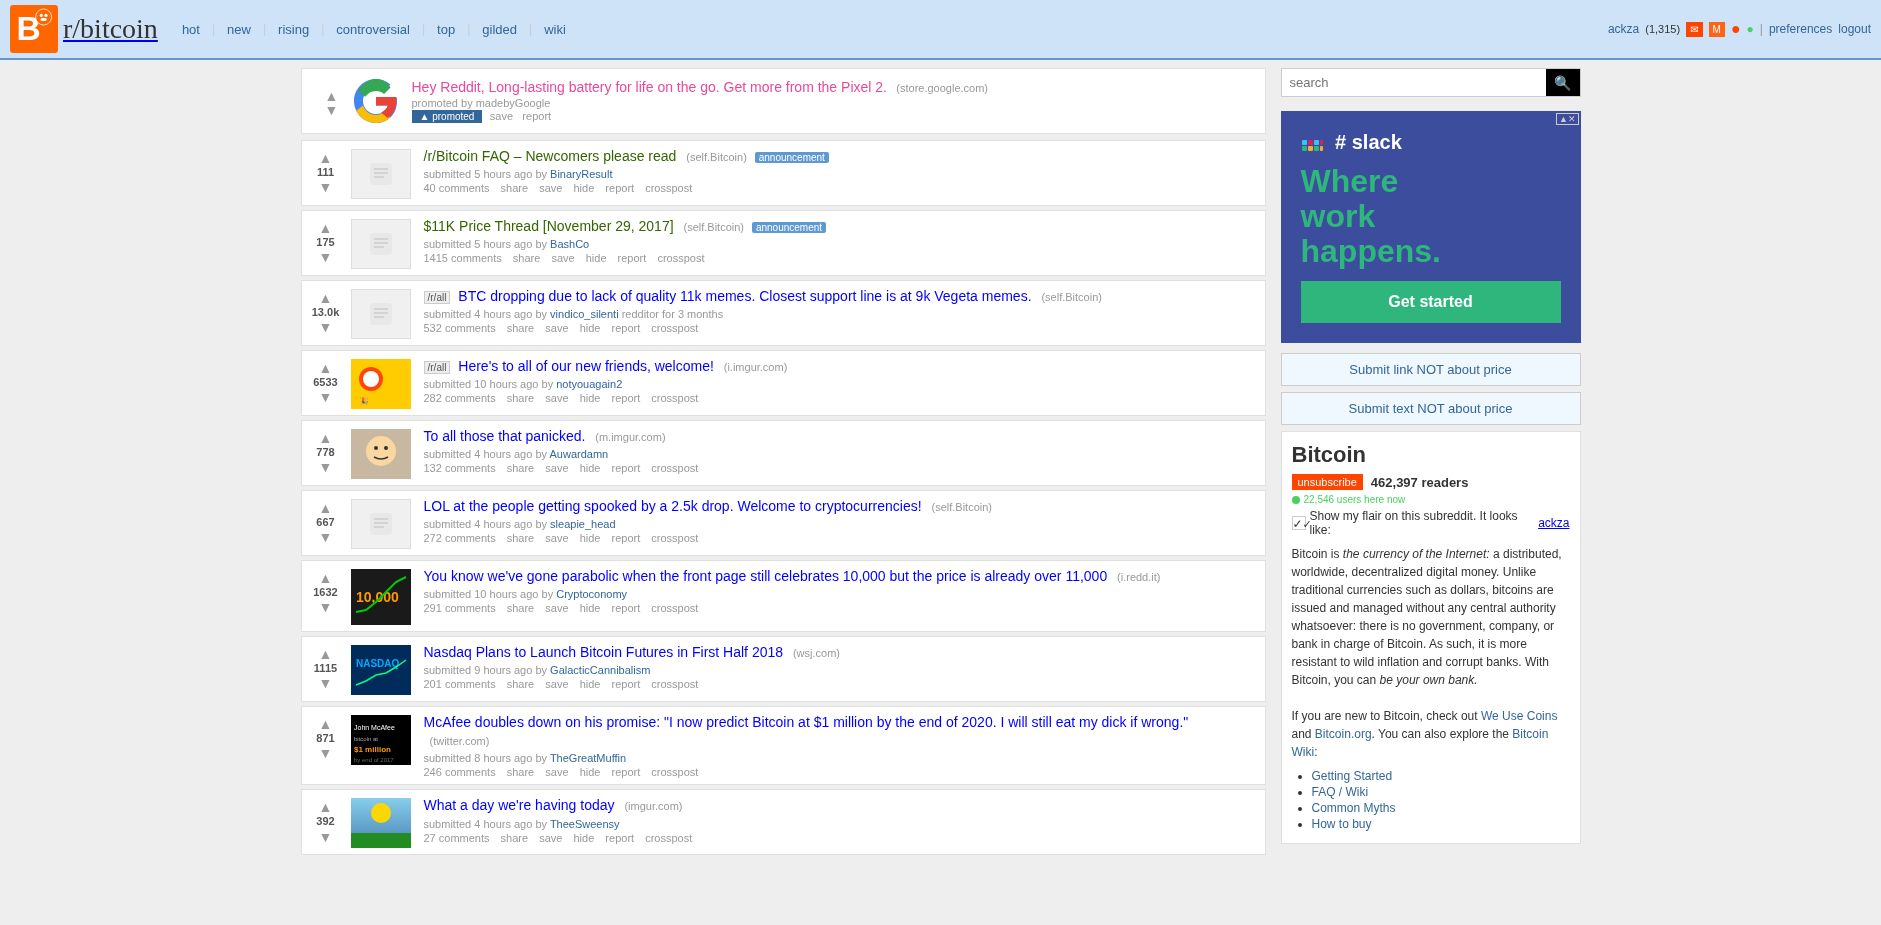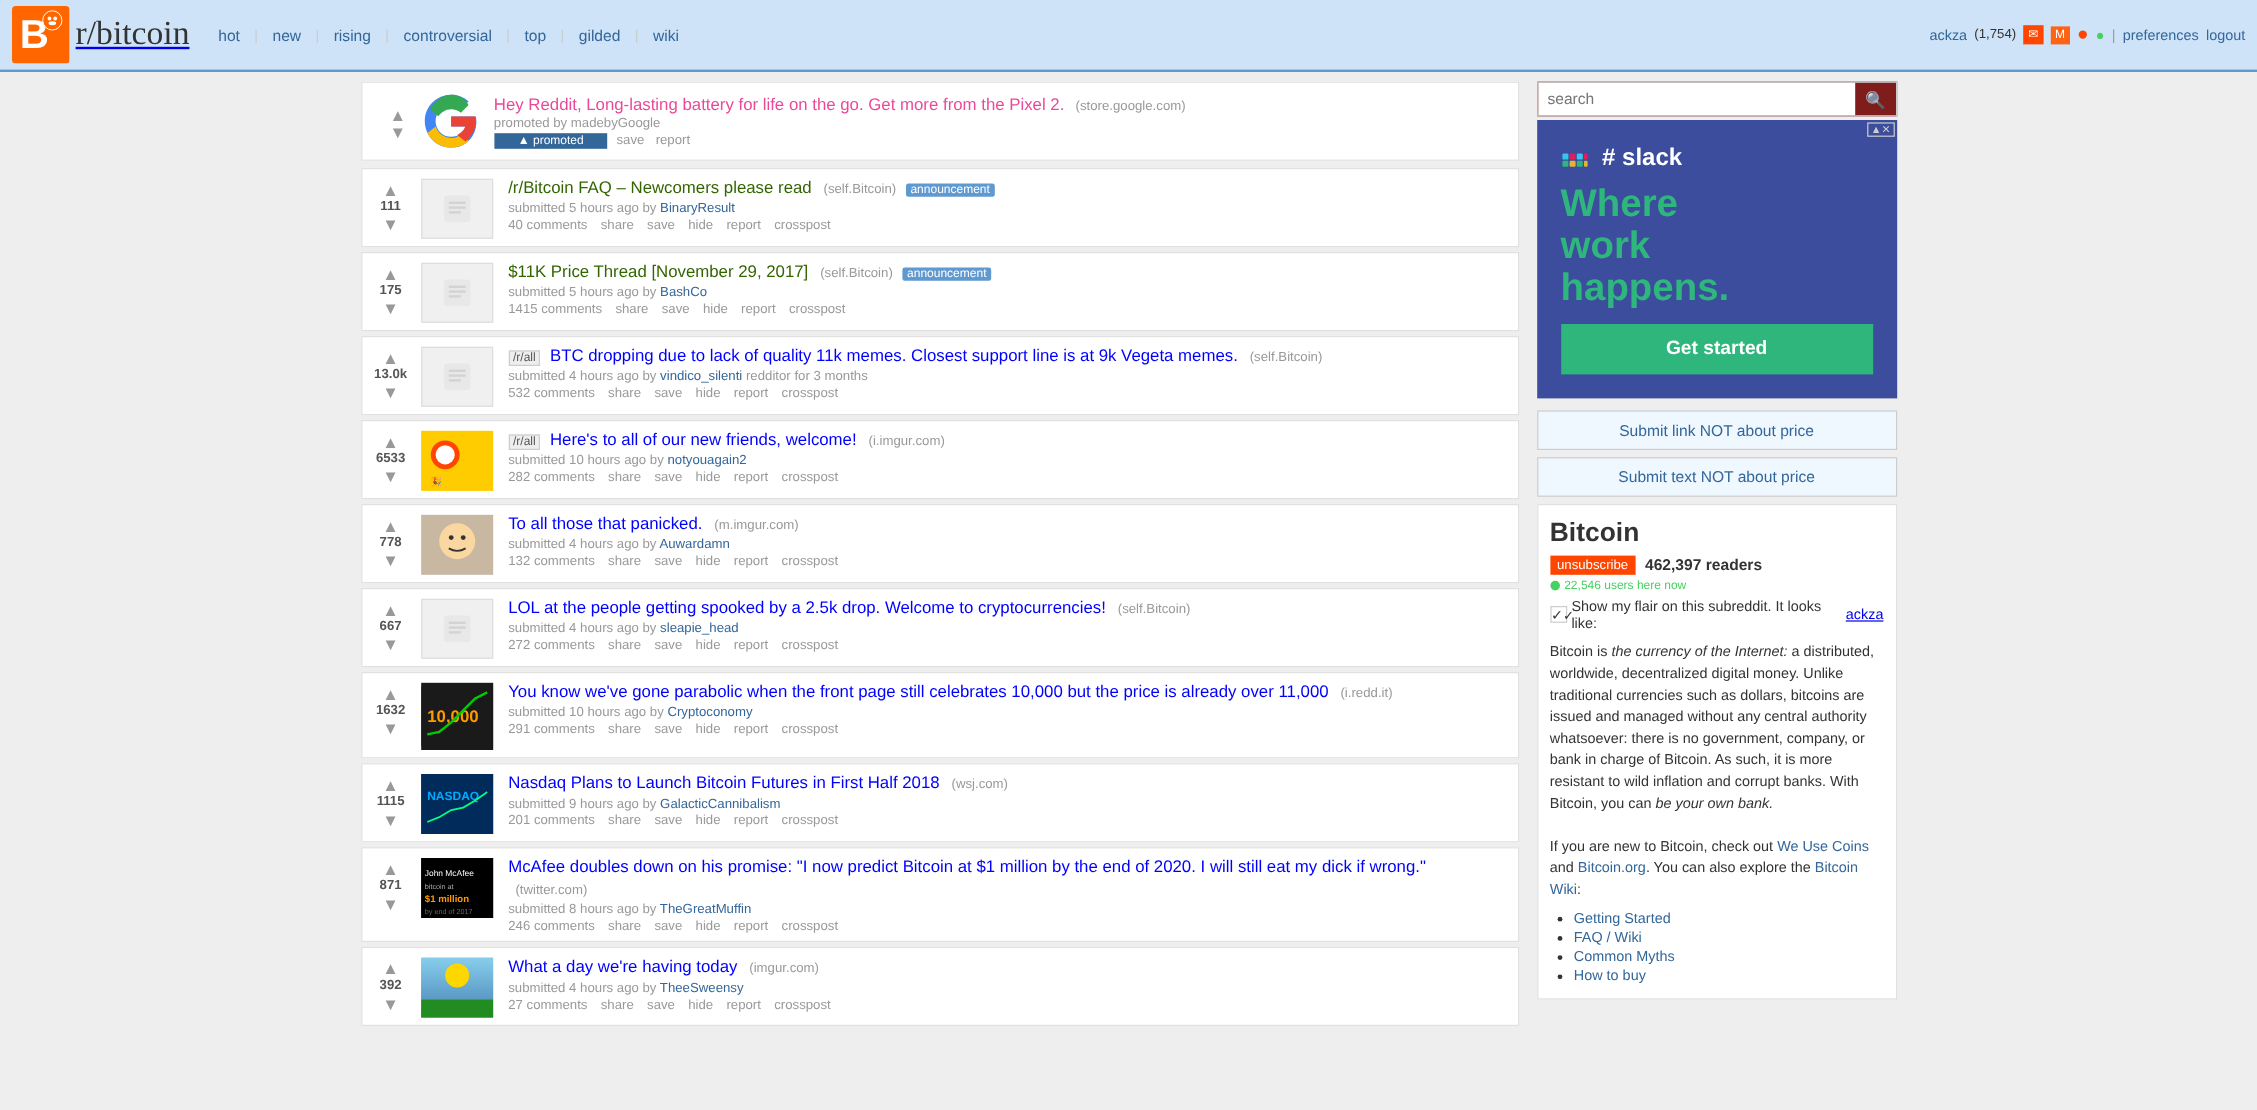--- a/index.html
+++ b/index.html
@@ -150,24 +150,24 @@
       background: #5f99cf;
       color: #fff;
       font-size: 10px;
       padding: 0 4px;
       margin-left: 4px;
       border-radius: 2px;
     }
 
     
     .sidebar-search {
-      margin-bottom: 3px;
+      margin-bottom: 14px;
       display: flex;
       border: 1px solid #ccc;
-      background: #7f1d1d;
+      background: #000000;
     }
     .sidebar-search input {
       flex: 1;
       border: none;
       padding: 6px 8px;
       font-size: 13px;
       outline: none;
       color: #333;
     }
     .sidebar-search button {
@@ -355,21 +355,21 @@
     <span style="color:#ccc">|</span>
     <a class="nav-tab" href="#">top</a>
     <span style="color:#ccc">|</span>
     <a class="nav-tab" href="#">gilded</a>
     <span style="color:#ccc">|</span>
     <a class="nav-tab" href="#">wiki</a>
   </nav>
 
   <div id="user-area">
     <a class="user-link" href="#">ackza</a>
-    <span style="font-size:11px">(<span>1,754</span>)</span>
+    <span style="font-size:11px">(<span>1,315</span>)</span>
 
     <span style="cursor:pointer;background:#ff4500;color:white;padding:2px 4px;font-size:10px;">✉</span>
 
     <span style="cursor:pointer;background:#ff6314;color:white;padding:2px 4px;font-size:10px;">M</span>
 
     <span style="cursor:pointer;color:#ff4500;font-size:16px;">●</span>
 
     <span style="color:#46d160;font-size:12px;">●</span>
     <span class="pipe">|</span>
     <a class="user-link" href="#">preferences</a>
@@ -395,21 +395,21 @@
       </svg>
       <div class="promo-text">
         <div>
           <a href="#">Hey Reddit, Long-lasting battery for life on the go. Get more from the Pixel 2.</a>
           <span class="promo-domain">(store.google.com)</span>
         </div>
         <div class="promo-meta">
           <span>promoted by madebyGoogle</span>
         </div>
         <div class="promo-actions">
-          <a href="#" style="background:#336699;color:#fff;font-size:10px;padding:1px 20px;margin-right:4px;text-decoration:none;">▲ promoted</a>
+          <a href="#" style="background:#336699;color:#fff;font-size:10px;padding:1px 8px;margin-right:4px;text-decoration:none;">▲ promoted</a>
           <a href="#">save</a>
           <a href="#">report</a>
         </div>
       </div>
     </div>
 
     <div class="post">
       <div class="vote-col">
         <span class="vote-up">▲</span>
         <span class="vote-count">111</span>

